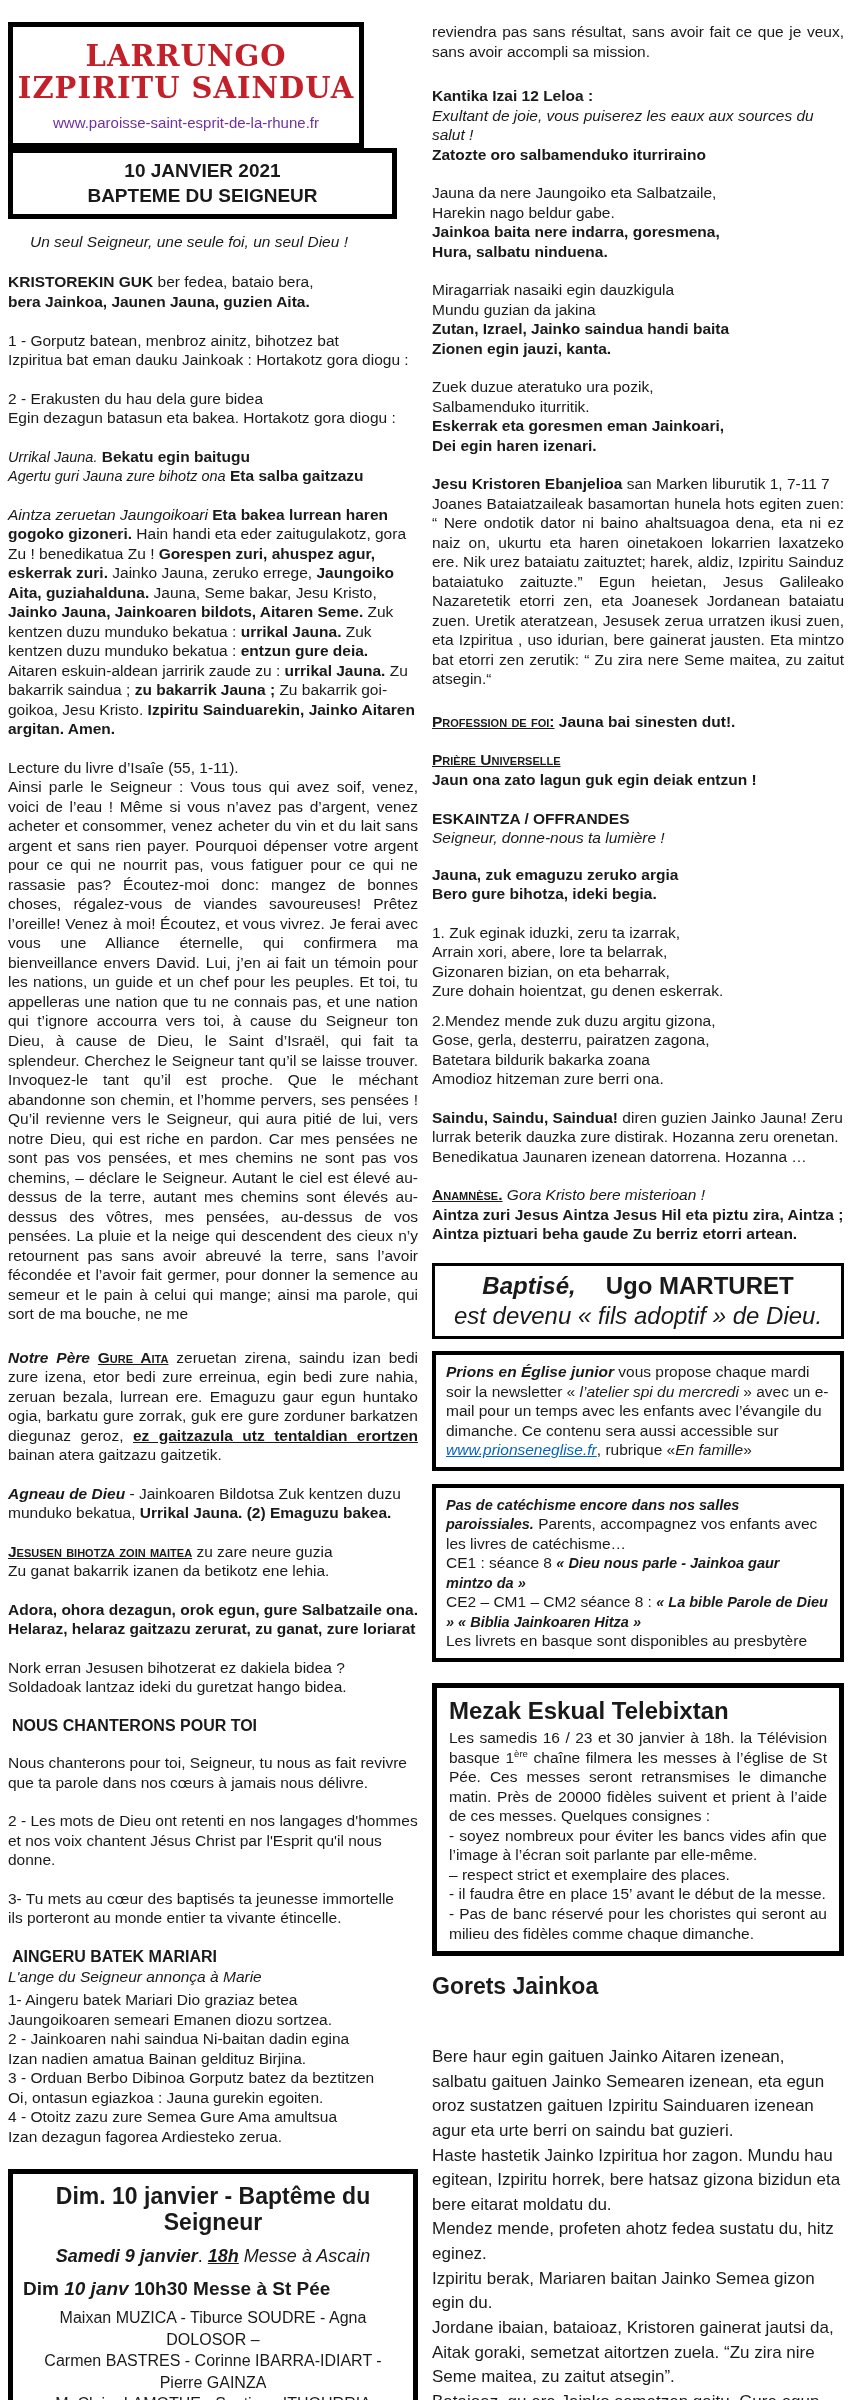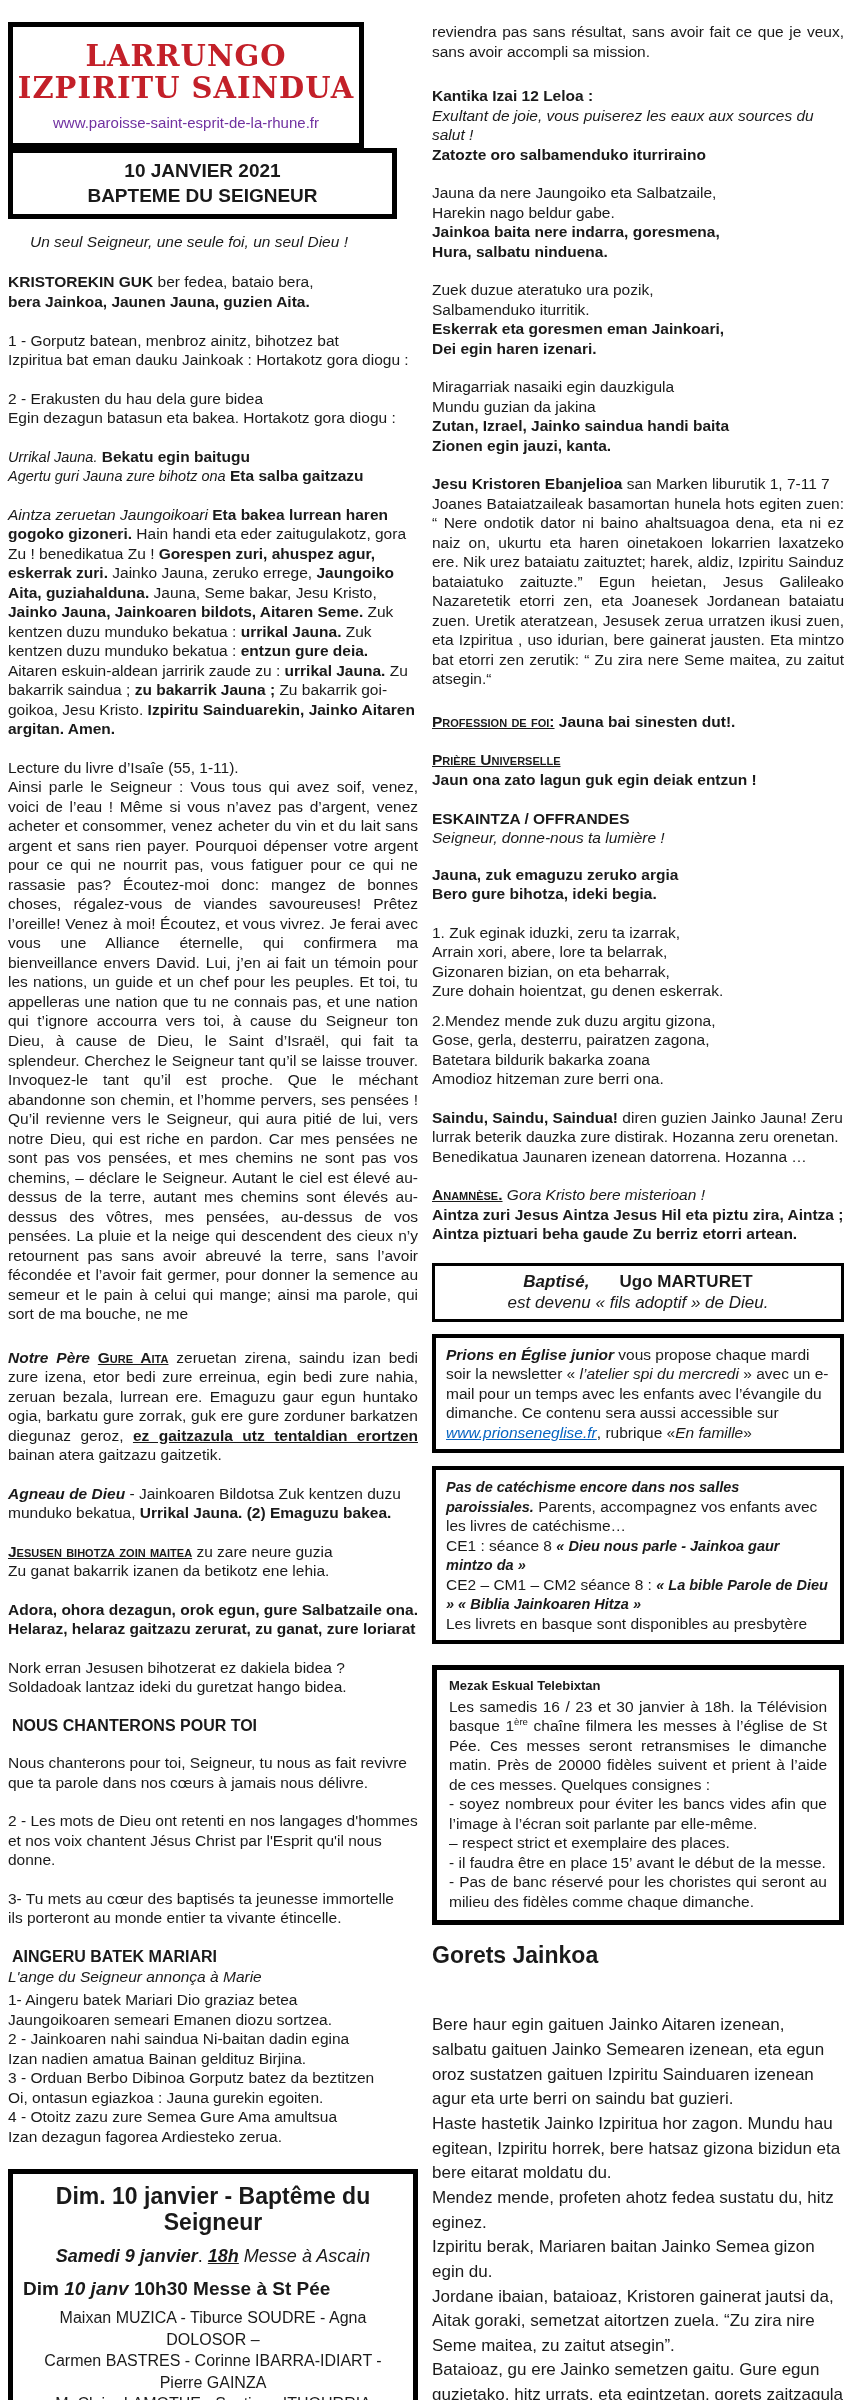--- a/index.html
+++ b/index.html
@@ -30,26 +30,26 @@
   .h-caps{font-weight:bold;font-size:16px;padding-left:4px;margin:0 0 17px 0;}
   .h-caps2{font-weight:bold;font-size:16px;padding-left:4px;margin:0;}
   
   .mass-box{border:5px solid #000;padding:9px 10px 10px;box-sizing:border-box;margin-bottom:10px;width:410px;}
   .mass-title{font-weight:bold;font-size:23px;text-align:center;line-height:1.15;margin-bottom:10px;}
   .sat-line{font-size:18px;text-align:center;margin-bottom:9px;}
   .sun-line{font-size:19px;font-weight:bold;margin-bottom:6px;}
   .names{font-size:16px;text-align:center;line-height:1.35;}
   
   .rbox{border:4px solid #000;padding:7px 10px;box-sizing:border-box;margin-bottom:13px;}
-  .baptise-box{border:3px solid #000;text-align:center;font-size:17px;padding:5px 6px;margin:16px 0 12px;}
+  .baptise-box{border:3px solid #000;text-align:center;font-size:24px;padding:5px 6px;margin:16px 0 12px;}
   .name-gap{margin-left:30px;}
   .link{color:#0563c1;font-style:italic;text-decoration:underline;cursor:pointer;}
   .cate .bi{font-size:14.5px;}
   .mezak-box{border:5px solid #000;padding:8px 12px;box-sizing:border-box;margin-bottom:16px;}
-  .mezak-title{font-weight:bold;font-size:13px;margin-bottom:2px;}
+  .mezak-title{font-weight:bold;font-size:24px;margin-bottom:2px;}
   .gorets{font-size:17px;line-height:1.45;}
   .gorets-h{font-weight:bold;font-size:23px;margin:4px 0 44px 0;}
   sup{font-size:0.62em;}
 </style>
 </head>
 <body>
 
 <div class="page">
 
   <div class="col col-left">
@@ -161,30 +161,30 @@
       <div class="ln b">Zatozte oro salbamenduko iturriraino</div>
     </div>
 
     <div class="blk" style="margin-top:19px;">
       <div class="ln">Jauna da nere Jaungoiko eta Salbatzaile,</div>
       <div class="ln">Harekin nago beldur gabe.</div>
       <div class="ln b">Jainkoa baita nere indarra, goresmena,</div>
       <div class="ln b">Hura, salbatu ninduena.</div>
     </div>
     <div class="blk">
+      <div class="ln">Miragarriak nasaiki egin dauzkigula</div>
+      <div class="ln">Mundu guzian da jakina</div>
+      <div class="ln b">Zutan, Izrael, Jainko saindua handi baita</div>
+      <div class="ln b">Zionen egin jauzi, kanta.</div>
+    </div>
+    <div class="blk">
       <div class="ln">Zuek duzue ateratuko ura pozik,</div>
       <div class="ln">Salbamenduko iturritik.</div>
       <div class="ln b">Eskerrak eta goresmen eman Jainkoari,</div>
       <div class="ln b">Dei egin haren izenari.</div>
-    </div>
-    <div class="blk">
-      <div class="ln">Miragarriak nasaiki egin dauzkigula</div>
-      <div class="ln">Mundu guzian da jakina</div>
-      <div class="ln b">Zutan, Izrael, Jainko saindua handi baita</div>
-      <div class="ln b">Zionen egin jauzi, kanta.</div>
     </div>
 
     <div class="blk" style="margin-bottom:23px;">
       <div class="ln"><span class="b">Jesu Kristoren Ebanjelioa</span><span> san Marken liburutik 1, 7-11 7</span></div>
       <div class="ju">Joanes Bataiatzaileak basamortan hunela hots egiten zuen: “ Nere ondotik dator ni baino ahaltsuagoa dena, eta ni ez naiz on, ukurtu eta haren oinetakoen lokarrien laxatzeko ere. Nik urez bataiatu zaituztet; harek, aldiz, Izpiritu Sainduz bataiatuko zaituzte.” Egun heietan, Jesus Galileako Nazaretetik etorri zen, eta Joanesek Jordanean bataiatu zuen. Uretik ateratzean, Jesusek zerua urratzen ikusi zuen, eta Izpiritua , uso idurian, bere gainerat jausten. Eta mintzo bat etorri zen zerutik: “ Zu zira nere Seme maitea, zu zaitut atsegin.“</div>
     </div>
 
     <p class="blk"><span class="b sc u">Profession de foi:</span><span class="b">  Jauna bai sinesten dut!.</span></p>
 
     <div class="blk">

